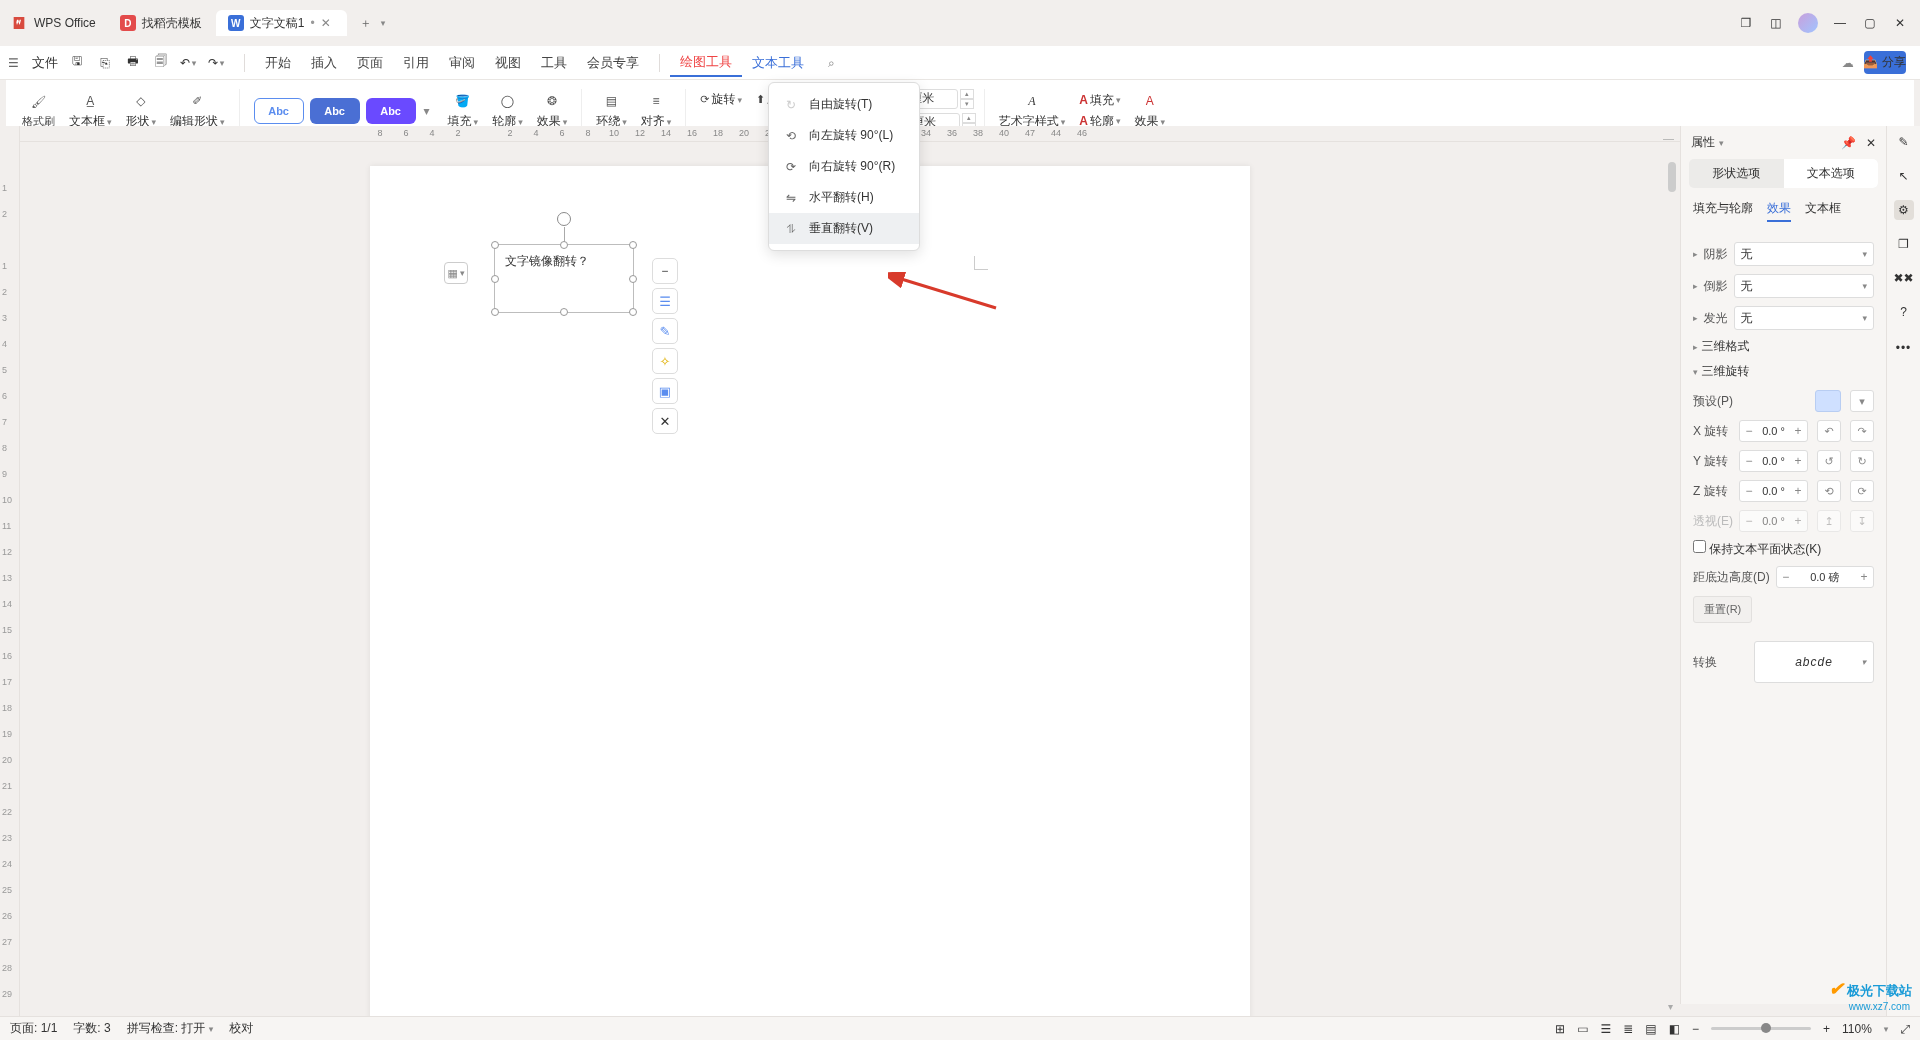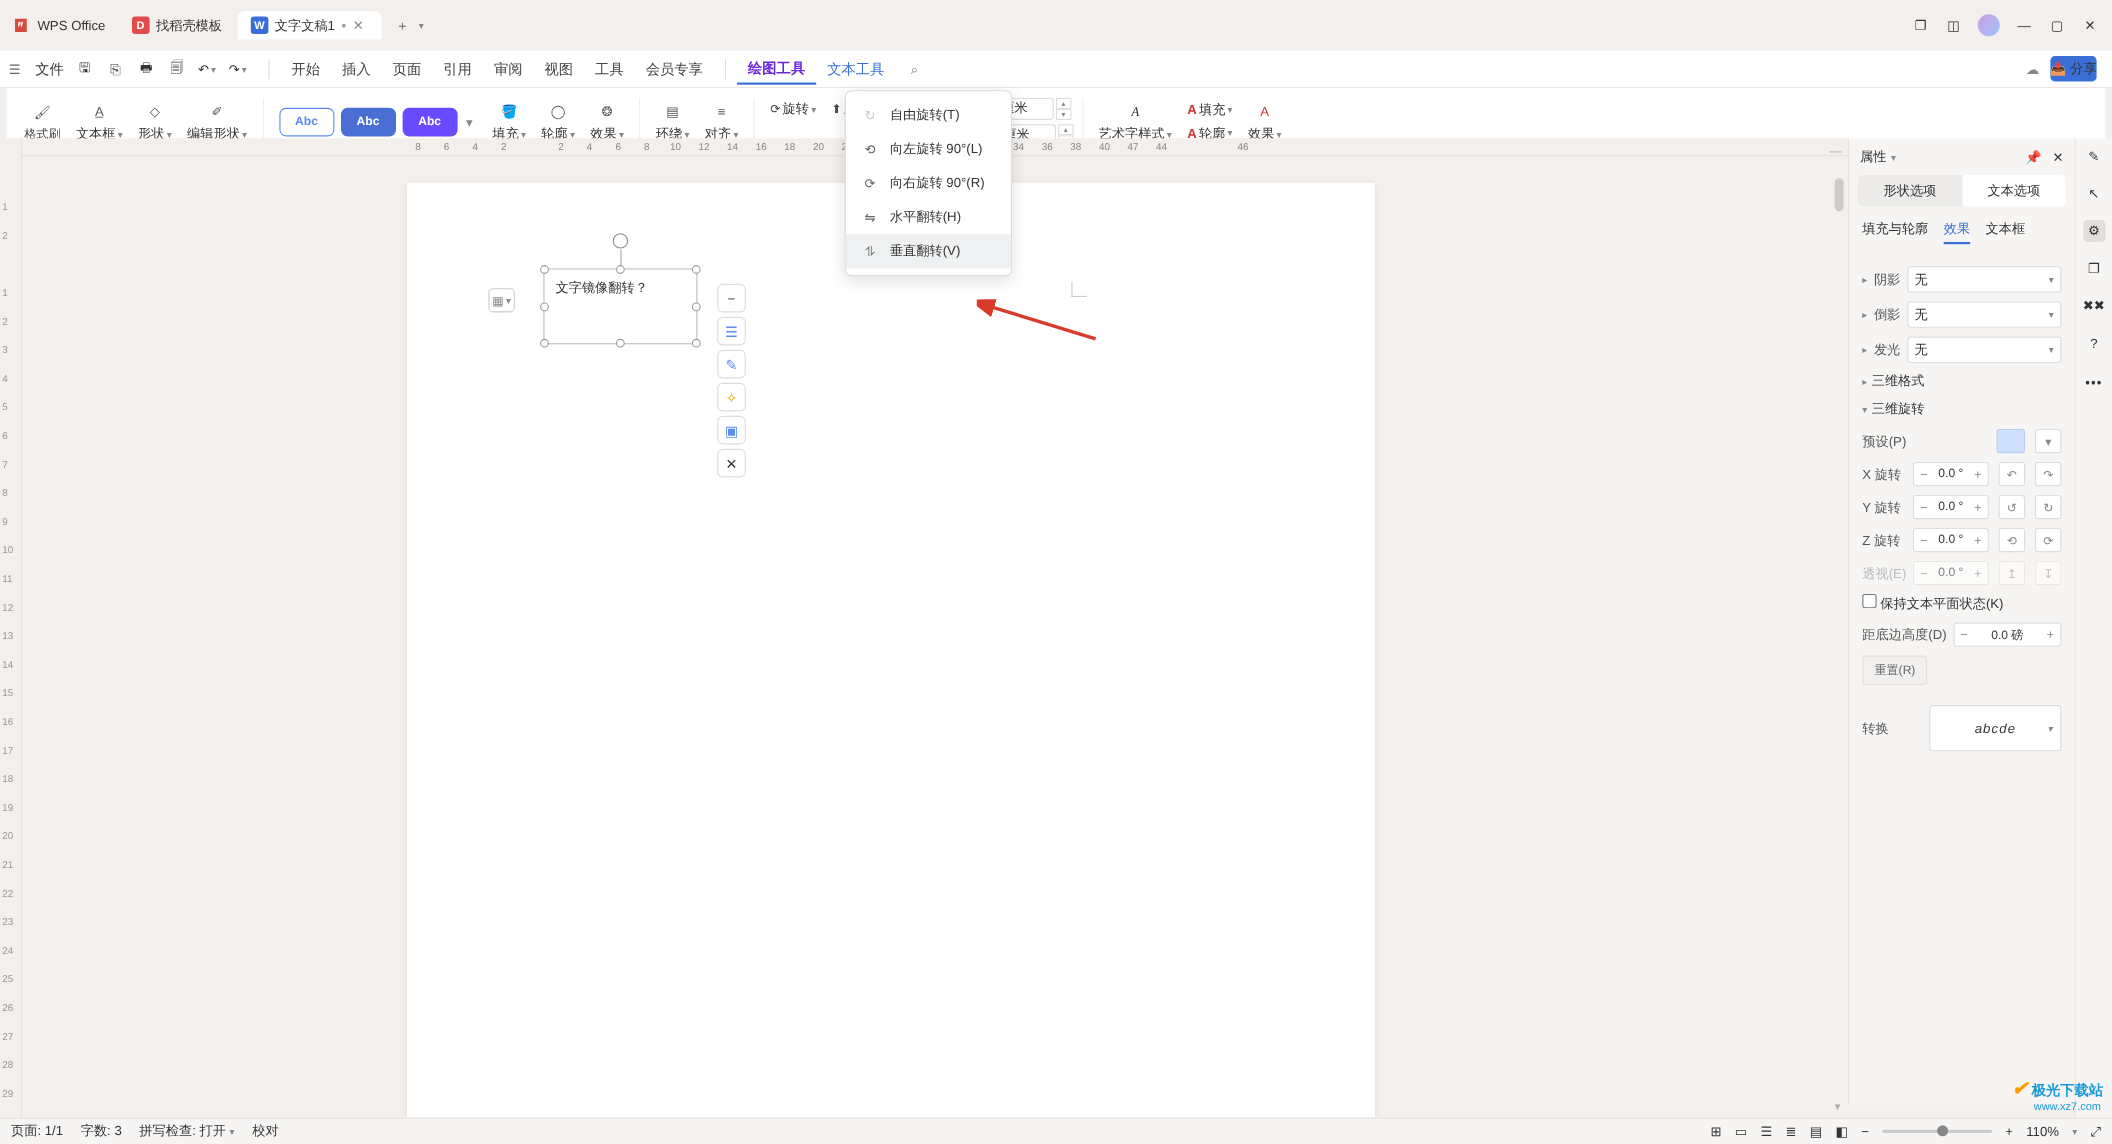--- a/index.html
+++ b/index.html
@@ -16,21 +16,21 @@
 .title-right{margin-left:auto;display:flex;align-items:center;gap:14px;padding-right:8px;color:#555}
 .title-right .wicon{width:16px;height:16px;display:flex;align-items:center;justify-content:center}
 .avatar{width:20px;height:20px;border-radius:50%;background:linear-gradient(135deg,#c9a0dc,#a0c4ff)}
 .menubar{height:34px;background:#fff;display:flex;align-items:center;padding:0 4px;border-bottom:1px solid #e9e6e3}
 .hamburger{width:20px;color:#666;margin:0 4px}
 .file-label{font-size:13px;margin-right:10px}
 .qa-icons{display:flex;gap:10px;color:#555;margin-right:8px}
 .qa-icons span{width:18px;height:18px;display:flex;align-items:center;justify-content:center}
 .menu-sep{width:1px;height:18px;background:#e0dcda;margin:0 10px}
 .menu-item{font-size:13px;padding:4px 10px;color:#444}
-.menu-item.active{color:#6d28d9;font-weight:700;border-bottom:2px solid #3a6fd8}
+.menu-item.active{color:#ef4444;font-weight:400;border-bottom:2px solid #3a6fd8}
 .menu-item.blue{color:#3a6fd8}
 .menu-right{margin-left:auto;display:flex;align-items:center;gap:10px;padding-right:10px}
 .share-btn{background:#3a6fd8;color:#fff;padding:3px 0;border-radius:4px;font-size:12px}
 .ribbon{height:62px;background:#fff;display:flex;align-items:center;padding:4px 10px;gap:2px;border-bottom:1px solid #e9e6e3;border-radius:0 0 10px 10px;margin:0 6px}
 .rb-group{display:flex;flex-direction:column;align-items:center;justify-content:center;height:54px;padding:0 6px;gap:2px}
 .rb-group .ico{width:22px;height:20px;color:#555;display:flex;align-items:center;justify-content:center}
 .rb-label{font-size:11px;color:#444;white-space:nowrap;display:flex;align-items:center;gap:2px}
 .rb-sep{width:1px;height:44px;background:#eee;margin:0 6px}
 .abc-row{display:flex;gap:6px}
 .abc-chip{width:50px;height:26px;border-radius:6px;display:flex;align-items:center;justify-content:center;font-size:11px;font-weight:bold}
@@ -401,21 +401,21 @@
       <span class="tick" style="left: 802px;">26</span>
       <span class="tick" style="left: 828px;">28</span>
       <span class="tick" style="left: 854px;">30</span>
       <span class="tick" style="left: 880px;">32</span>
       <span class="tick" style="left: 906px;">34</span>
       <span class="tick" style="left: 932px;">36</span>
       <span class="tick" style="left: 958px;">38</span>
       <span class="tick" style="left: 984px;">40</span>
       <span class="tick" style="left: 1010px;">47</span>
       <span class="tick" style="left: 1036px;">44</span>
-      <span class="tick" style="left: 1110px;">46</span>
+      <span class="tick" style="left: 1062px;">46</span>
     </div>
   <div class="page-area">
     <div class="page">
       <div class="layout-tag">▦<span class="caret" style="margin-left:2px">▾</span></div>
       <div class="shape-wrap">
         <span class="rot-handle"></span>
         <div class="shape">
           <span>文字镜像翻转？</span>
           <span class="handle h-nw"></span>
           <span class="handle h-n"></span>

